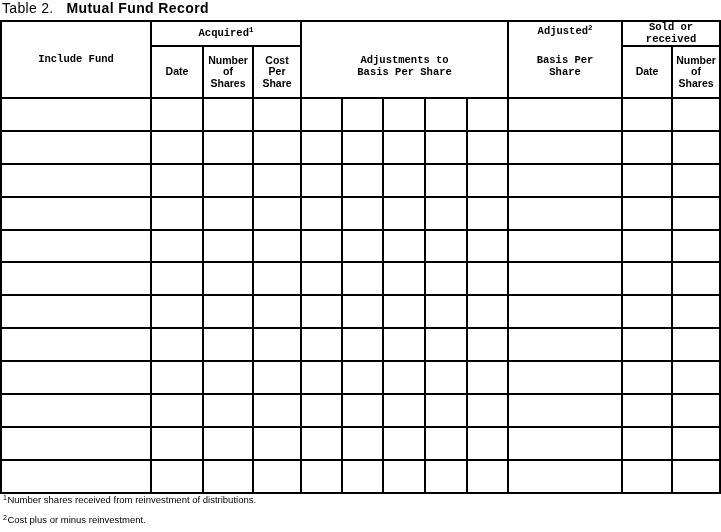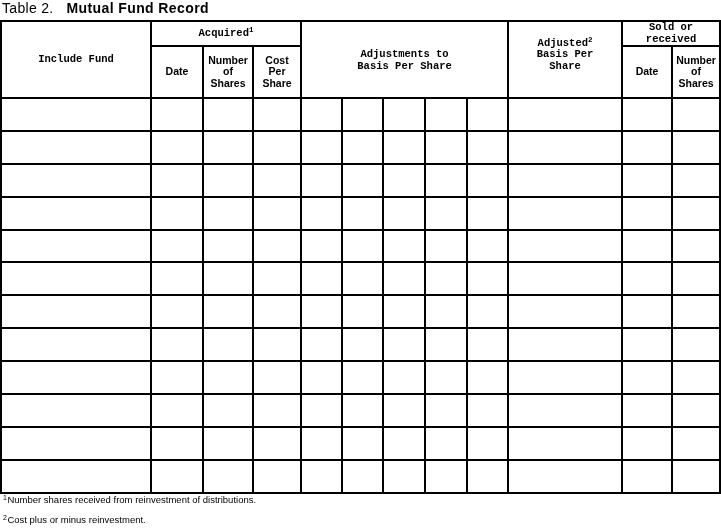--- a/index.html
+++ b/index.html
@@ -31,25 +31,25 @@
     border: 2px solid #000000;
     padding: 0;
     font-size: 10.5px; font-weight: 700; line-height: 11.5px;
     text-align: center; vertical-align: middle;
     overflow: hidden;
   }
   tr.hr1 th { height: 19px; font-family: Liberation Mono, monospace; }
   tr.hr2 th { height: 50px; }
   tbody td  { height: 30.9px; }
 
-  .pre { white-space: pre-line; }
+  .pre { white-space: pre-line; margin-top: 18px; }
 
   
   th.v-bottom { vertical-align: bottom; }
-  th.v-bottom .cellpad { padding-bottom: 25px; }
+  th.v-bottom .cellpad { padding-bottom: 19px; }
 
   sup.ss {
     font-size: 7.5px; line-height: 0;
     vertical-align: baseline; position: relative; top: -4px;
   }
 
   
   .footnotes {
     position: absolute; left: 3px; top: 494px;
     font-size: 9.5px; line-height: 11px; font-weight: 400;

